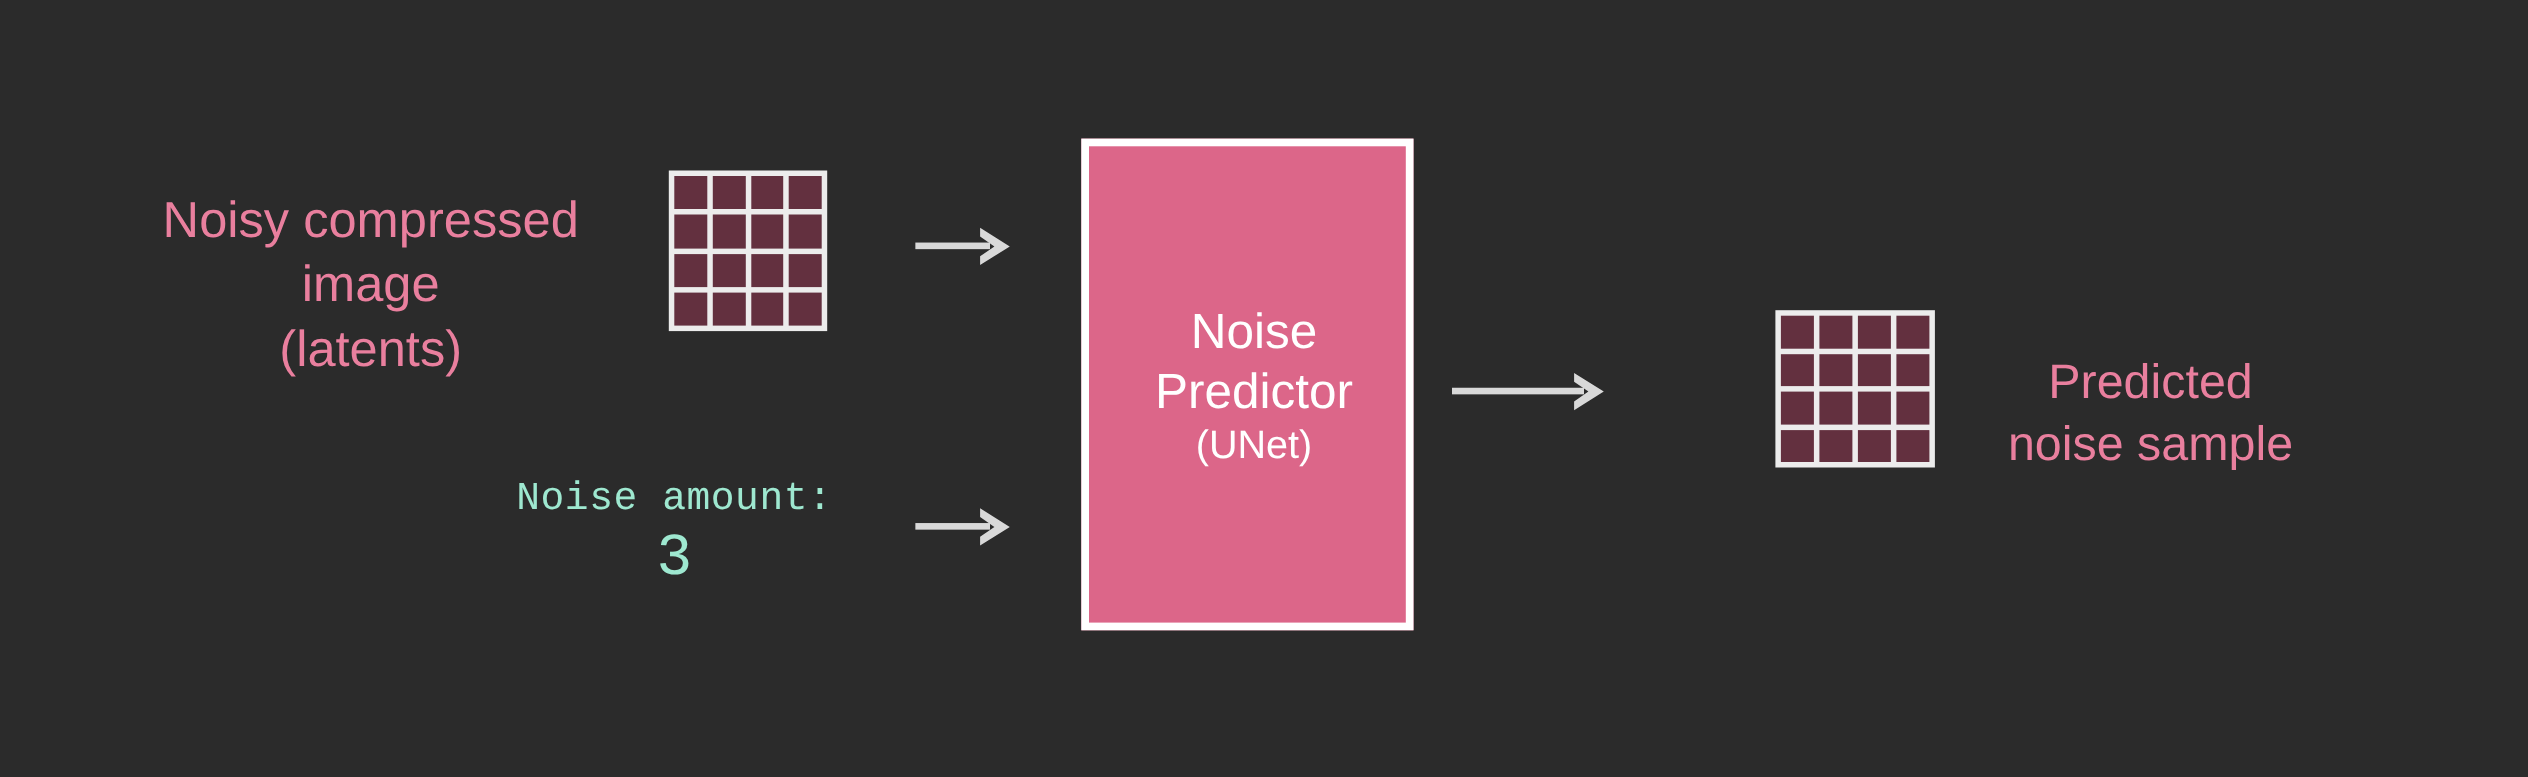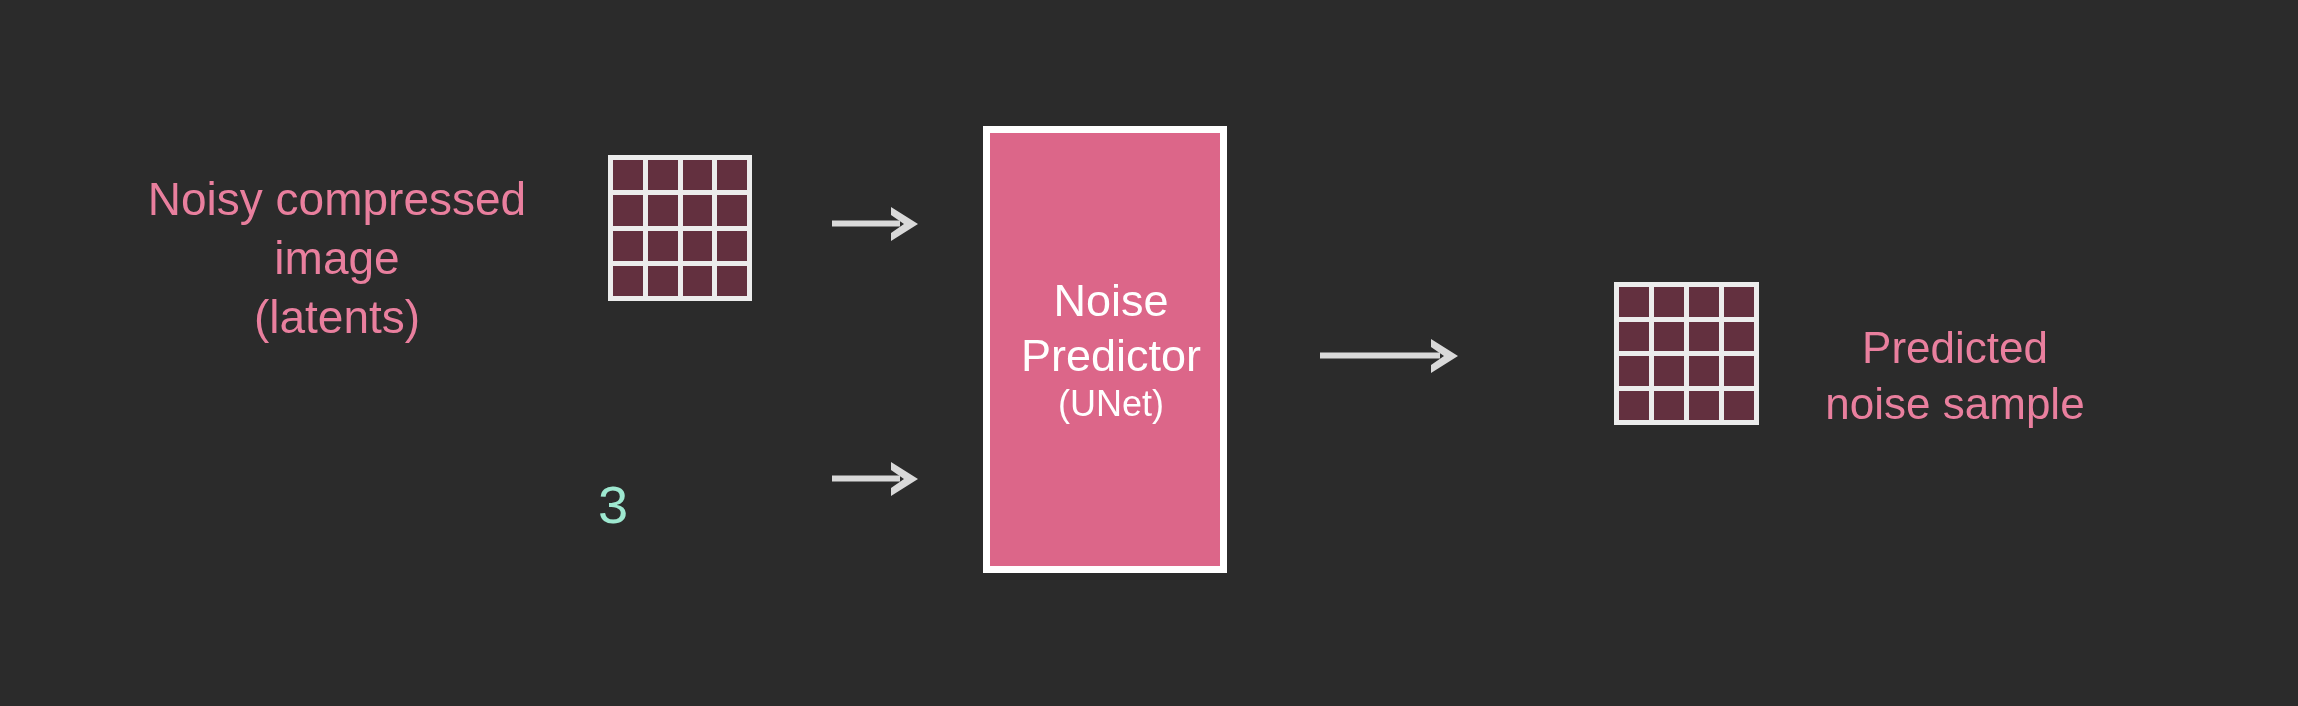--- a/index.html
+++ b/index.html
@@ -92,21 +92,21 @@
     height: 143px;
     gap: 5px;
     padding: 5px;
   }
 
   
   #noise-predictor-box {
     position: absolute;
     left: 983px;
     top: 126px;
-    width: 244px;
+    width: 302px;
     height: 447px;
     background: #dc6689;
     border: 7px solid #ffffff;
     box-sizing: border-box;
     display: flex;
     flex-direction: column;
     align-items: center;
     justify-content: center;
     padding-left: 12px;
   }
@@ -162,20 +162,21 @@
     <div class="cell"></div>
   </div>
 
   <div class="arrow" id="arrow-latents">
     <svg width="88" height="38" viewBox="0 0 88 38" xmlns="http://www.w3.org/2000/svg">
       <rect x="0" y="15.5" width="68" height="6" fill="#d9d9d9"></rect>
       <path d="M 59 2 L 86 19 L 59 36 L 59 28 L 72 19 L 59 10 Z" fill="#d9d9d9"></path>
     </svg>
   </div>
 
+  <div class="label-mono" id="noise-amount-text">Noise amount:</div>
   <div class="label-mono" id="noise-amount-value">3</div>
 
   <div class="arrow" id="arrow-noise">
     <svg width="88" height="38" viewBox="0 0 88 38" xmlns="http://www.w3.org/2000/svg">
       <rect x="0" y="15.5" width="68" height="6" fill="#d9d9d9"></rect>
       <path d="M 59 2 L 86 19 L 59 36 L 59 28 L 72 19 L 59 10 Z" fill="#d9d9d9"></path>
     </svg>
   </div>
 
   <div id="noise-predictor-box">

